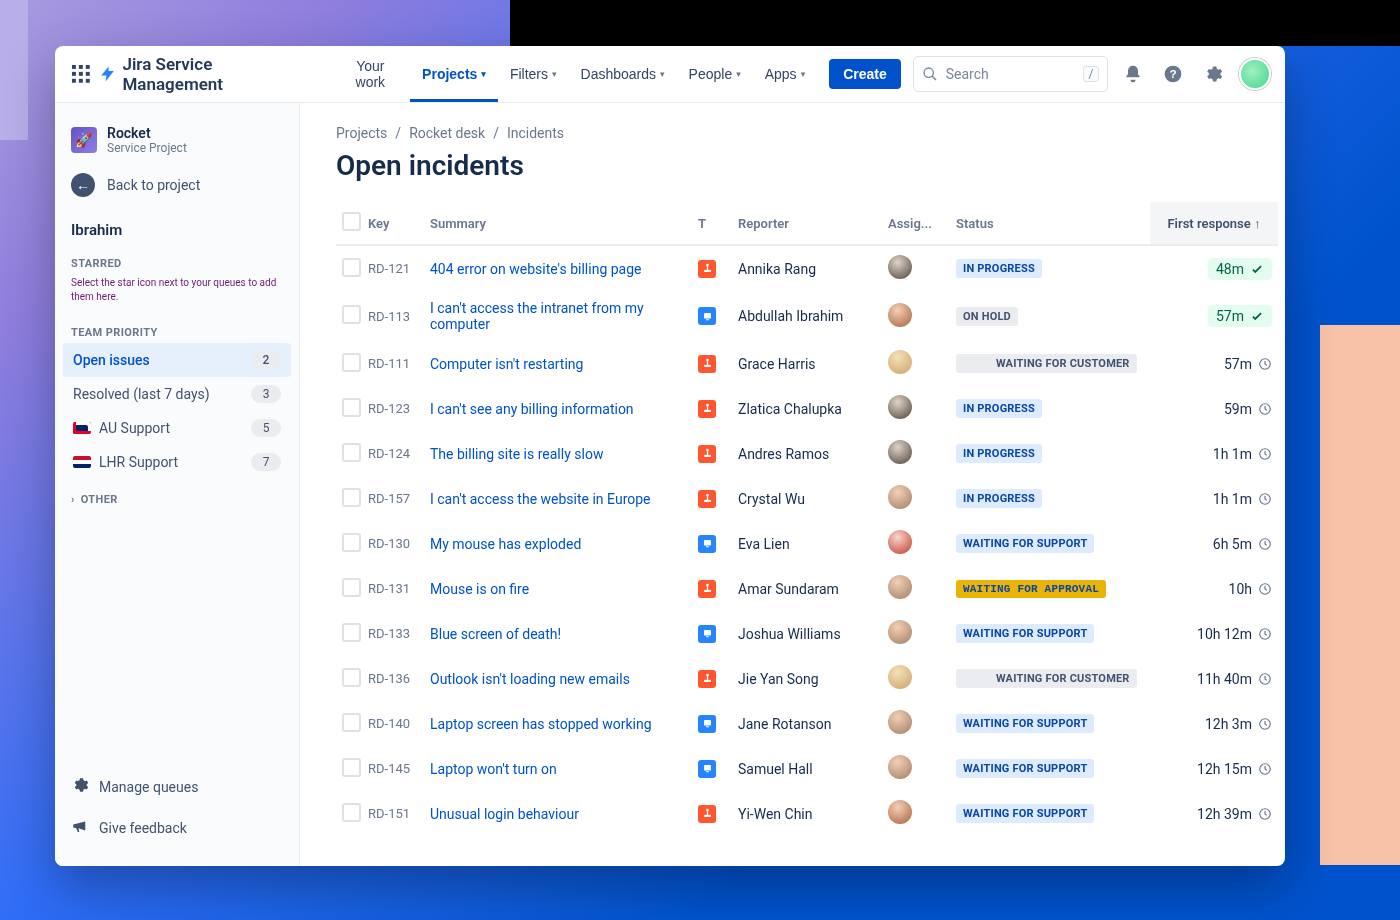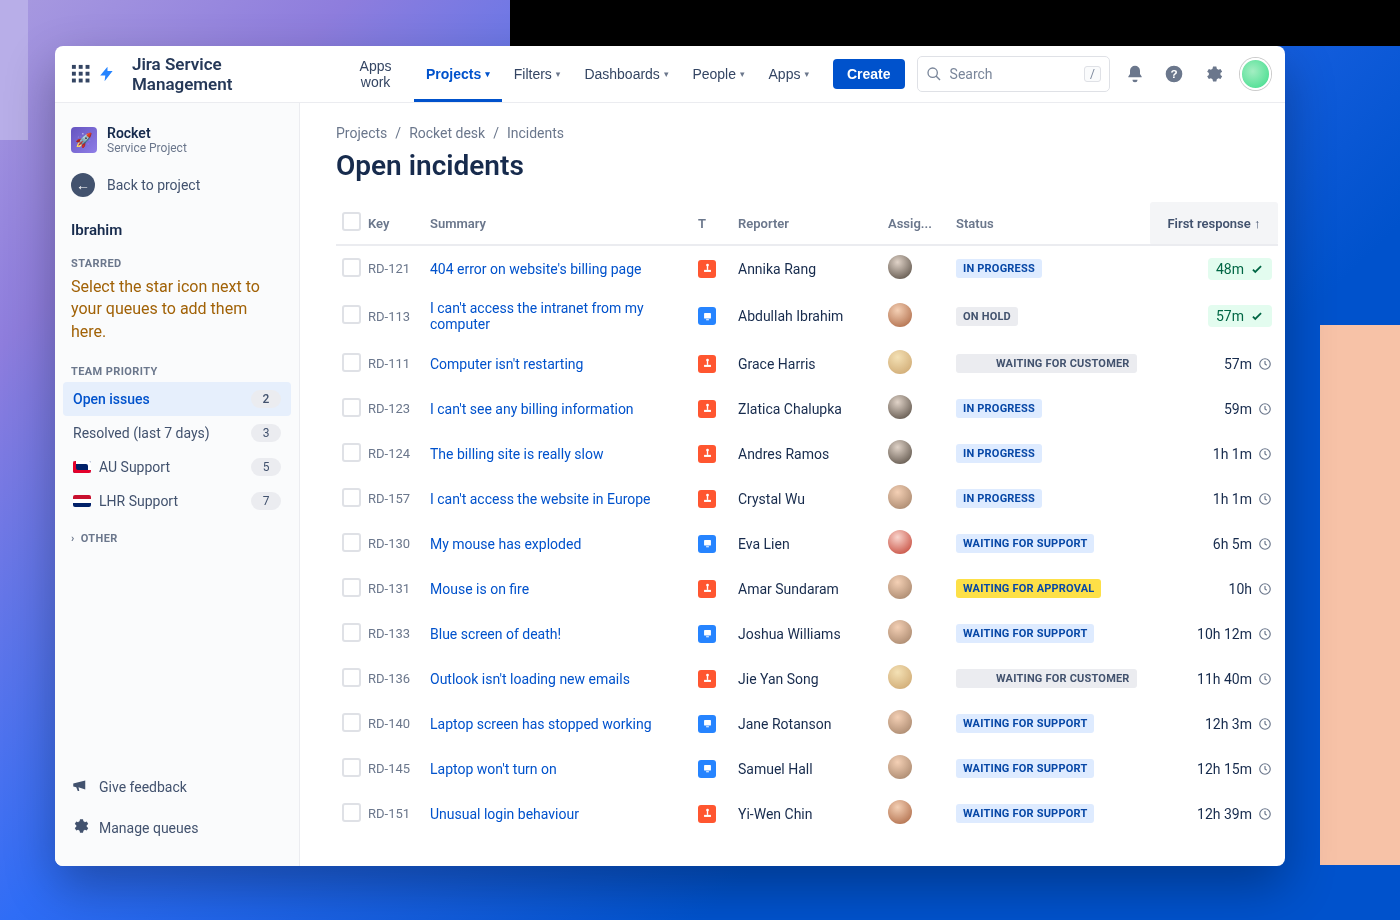--- a/index.html
+++ b/index.html
@@ -33,21 +33,21 @@
   
   .topnav {
     height: 56px;
     border-bottom: 1px solid #ebecf0;
     display: flex;
     align-items: center;
     padding: 0 14px;
     gap: 6px;
   }
   .waffle { width:24px; height:24px; color:#344563; cursor:pointer; display:flex; align-items:center; justify-content:center; }
-  .logo { display:flex; align-items:center; gap:16px; font-weight:600; font-size:17px; color:#253858; margin-right:10px; }
+  .logo { display:flex; align-items:center; gap:6px; font-weight:600; font-size:17px; color:#253858; margin-right:10px; }
   .logo svg { width:18px; height:18px; }
   .nav-items { display:flex; align-items:center; gap:0; }
   .nav-item { display:flex; align-items:center; gap:4px; padding: 0 12px; height:56px; font-size:14px; color:#344563; cursor:pointer; border:none; background:none; }
   .nav-item.active { color:#0052cc; box-shadow: inset 0 -3px 0 #0052cc; font-weight:600; }
   .carat { font-size:9px; color:#6b778c; }
   .nav-item.active .carat { color:#0052cc; }
   .create-btn { background:#0052cc; color:#fff; border:none; border-radius:4px; padding:7px 14px; font-size:14px; font-weight:600; cursor:pointer; margin-left:6px; }
   .spacer { flex:1; }
   .search { display:flex; align-items:center; gap:8px; width:180px; height:34px; border:1px solid #dfe1e6; border-radius:5px; padding:0 8px; color:#7a869a; font-size:14px; }
   .search .kbd { margin-left:auto; border:1px solid #dfe1e6; border-radius:3px; padding:0 5px; font-size:12px; color:#7a869a; background:#fafbfc; }
@@ -59,21 +59,21 @@
   .sidebar { width:228px; border-right:1px solid #ebecf0; padding:18px 8px 18px 8px; display:flex; flex-direction:column; font-size:14px; color:#42526e; overflow:hidden; background:#fafbfc; }
   .proj { display:flex; gap:10px; align-items:center; padding:4px 8px; }
   .proj .picon { width:26px; height:26px; border-radius:4px; background:linear-gradient(135deg,#6554c0,#8f7ee7); display:flex; align-items:center; justify-content:center; color:#fff; font-size:14px; }
   .proj .pname { font-weight:600; color:#172b4d; font-size:14px; }
   .proj .psub { font-size:12px; color:#6b778c; }
   .back { display:flex; align-items:center; gap:12px; padding:14px 8px; cursor:pointer; color:#42526e; }
   .back .circle { width:24px; height:24px; border-radius:50%; background:#42526e; color:#fff; display:flex; align-items:center; justify-content:center; font-size:14px; }
 
   .sec-title { font-weight:600; color:#172b4d; padding:10px 8px 4px; font-size:15px; }
   .mini-title { text-transform:uppercase; font-size:11px; font-weight:700; letter-spacing:.4px; color:#6b778c; padding:14px 8px 4px; }
-  .hint { font-size:16px; color:#a16207; padding:2px 8px 8px; line-height:1.4; }
+  .hint { font-size:10px; color:#701a75; padding:2px 8px 8px; line-height:1.4; }
 
   .queue-item { display:flex; align-items:center; justify-content:space-between; padding:8px 10px; border-radius:4px; cursor:pointer; color:#42526e; }
   .queue-item.active { background:#e6effc; color:#0052cc; font-weight:500; }
   .badge { background:#ebecf0; border-radius:10px; min-width:18px; height:18px; font-size:12px; display:flex; align-items:center; justify-content:center; padding:0 6px; color:#42526e; }
   .queue-item .qlabel { display:flex; align-items:center; gap:8px; }
   .flag { width:18px; height:12px; border-radius:2px; display:inline-block; }
   .flag.au { background: linear-gradient(#012169 50%, #012169 50%); box-shadow: inset 3px -3px 0 #e4002b, inset -3px 3px 0 #fff; }
   .flag.uk { background: linear-gradient(#c8102e 33%, #fff 33% 66%, #012169 66%); }
 
   .expander { display:flex; align-items:center; gap:6px; padding:14px 8px 6px; font-size:11px; font-weight:700; color:#6b778c; cursor:pointer; text-transform:uppercase; letter-spacing:.4px; }
@@ -111,21 +111,21 @@
   .av-c1 { background: radial-gradient(circle at 40% 30%, #f4d0b5, #a7603c); }
   .av-c2 { background: radial-gradient(circle at 40% 30%, #f4e1b5, #caa26a); }
   .av-c3 { background: radial-gradient(circle at 40% 30%, #e0d3c8, #4d4339); }
   .av-c4 { background: radial-gradient(circle at 40% 30%, #f9d5cd, #c03a2b); }
 
   .loz { display:inline-block; font-size:11px; font-weight:700; letter-spacing:.2px; padding:3px 7px; border-radius:3px; text-transform:uppercase; }
   .loz.inprogress { background:#deebff; color:#0747a6; }
   .loz.onhold { background:#ebecf0; color:#42526e; }
   .loz.waitingcust { background:#ebecf0; color:#42526e;padding-left:40px; }
   .loz.waitingsupport { background:#deebff; color:#0747a6; }
-  .loz.waitingapproval { background:#fde047; color:#0747a6; }
+  .loz.waitingapproval { background:#eab308; color:#0747a6;font-family:Liberation Mono, monospace; }
 
   .resp { display:flex; align-items:center; justify-content:flex-end; gap:6px; color:#172b4d; }
   .resp.pill { background:#e3fcef; border-radius:4px; padding:3px 8px; color:#006644; display:inline-flex; }
   .resp .rval { font-size:14px; }
   .resp svg { width:14px; height:14px; color:#6b778c; }
   .resp.pill svg { color:#006644; }
 
 </style>
 </head>
 <body>
@@ -152,21 +152,21 @@
           </svg>
       </div>
       <div class="logo">
         <svg viewBox="0 0 24 24">
             <path fill="#2684ff" d="M13 2 3 14h7l-1 8 11-14h-7z"></path>
           </svg>
         <span>Jira Service Management</span>
       </div>
       <div class="nav-items" id="nav-items">
           <button class="nav-item">
-            <span>Apps work</span>
+            <span>Your work</span>
           </button>
           <button class="nav-item active">
             <span>Projects</span>
             <span class="carat">▾</span>
           </button>
           <button class="nav-item">
             <span>Filters</span>
             <span class="carat">▾</span>
           </button>
           <button class="nav-item">
@@ -257,29 +257,29 @@
               <span class="badge">7</span>
             </div>
           </div>
         <div class="expander">
           <span>›</span>
           <span>OTHER</span>
         </div>
         <div style="flex:1"></div>
         <div class="action-item">
           <span><svg width="18" height="18" viewBox="0 0 24 24" fill="#42526e">
+                <path d="M12 8a4 4 0 1 0 0 8 4 4 0 0 0 0-8zm9 4a7 7 0 0 0-.1-1.1l2.1-1.6-2-3.4-2.5 1a7 7 0 0 0-1.9-1.1L16 3h-4l-.6 2.8a7 7 0 0 0-1.9 1.1l-2.5-1-2 3.4 2.1 1.6A7 7 0 0 0 7 12c0 .4 0 .7.1 1.1L5 14.7l2 3.4 2.5-1c.6.4 1.2.8 1.9 1.1L12 21h4l.6-2.8c.7-.3 1.3-.7 1.9-1.1l2.5 1 2-3.4-2.1-1.6c.1-.4.1-.7.1-1.1z"></path>
+              </svg></span>
+          <span>Manage queues</span>
+        </div>
+        <div class="action-item">
+          <span><svg width="18" height="18" viewBox="0 0 24 24" fill="#42526e">
                 <path d="M3 10v4l4 1 2 5h2l-1-5 9 3V6L3 10z"></path>
               </svg></span>
           <span>Give feedback</span>
-        </div>
-        <div class="action-item">
-          <span><svg width="18" height="18" viewBox="0 0 24 24" fill="#42526e">
-                <path d="M12 8a4 4 0 1 0 0 8 4 4 0 0 0 0-8zm9 4a7 7 0 0 0-.1-1.1l2.1-1.6-2-3.4-2.5 1a7 7 0 0 0-1.9-1.1L16 3h-4l-.6 2.8a7 7 0 0 0-1.9 1.1l-2.5-1-2 3.4 2.1 1.6A7 7 0 0 0 7 12c0 .4 0 .7.1 1.1L5 14.7l2 3.4 2.5-1c.6.4 1.2.8 1.9 1.1L12 21h4l.6-2.8c.7-.3 1.3-.7 1.9-1.1l2.5 1 2-3.4-2.1-1.6c.1-.4.1-.7.1-1.1z"></path>
-              </svg></span>
-          <span>Manage queues</span>
         </div>
       </div>
 
       <div class="main">
         <div class="crumbs" id="crumbs">
             <a>Projects</a>
             <span>/</span>
             <a>Rocket desk</a>
             <span>/</span>
             <a>Incidents</a>

